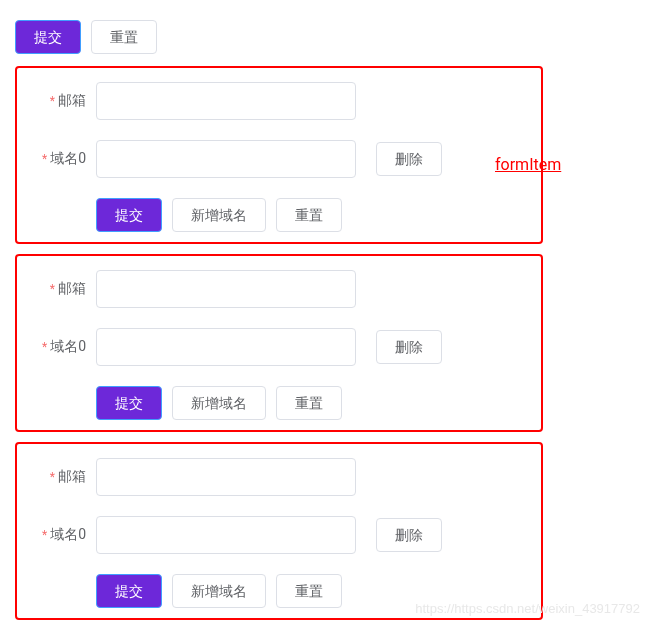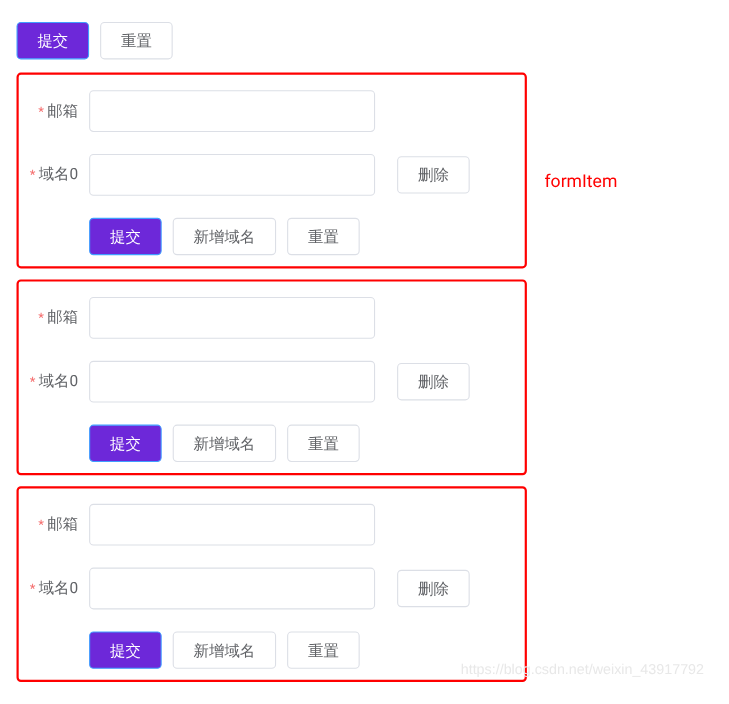--- a/index.html
+++ b/index.html
@@ -30,23 +30,23 @@
       line-height: 1;
     }
     .btn-primary {
       background: #6d28d9;
       border-color: #409eff;
       color: #fff;
     }
     .form-item-box {
       border: 2px solid #ff0000;
       border-radius: 4px;
-      padding: 14px 10px 10px 4px;
+      padding: 14px 10px 10px 19px;
       margin-bottom: 10px;
-      width: 464px;
+      width: 528px;
     }
     .form-row {
       display: flex;
       align-items: center;
       margin-bottom: 20px;
     }
     .form-row:last-child { margin-bottom: 0; }
     .label {
       width: 60px;
       text-align: right;
@@ -77,20 +77,21 @@
       display: flex;
       gap: 10px;
       margin-left: 60px;
     }
     .annotation {
       position: absolute;
       color: #ff0000;
       font-size: 16px;
       left: 480px;
       top: 135px;
+      text-decoration: underline;
     }
     .container { position: relative; }
     .watermark {
       position: absolute;
       right: 8px;
       bottom: 4px;
       color: #e8e8e8;
       font-size: 13px;
       font-family: Arial, sans-serif;
       pointer-events: none;
@@ -152,14 +153,14 @@
       <input class="input" type="text" style="">
       <button class="btn delete-btn">删除</button>
     </div>
     <div class="button-row">
       <button class="btn btn-primary">提交</button>
       <button class="btn">新增域名</button>
       <button class="btn">重置</button>
     </div>
   </div>
 
-  <div class="watermark">https://blog.csdn.net/weixin_43917792</div>
+  <div class="watermark">https://https.csdn.net/weixin_43917792</div>
 </div>
 
 </body></html>

